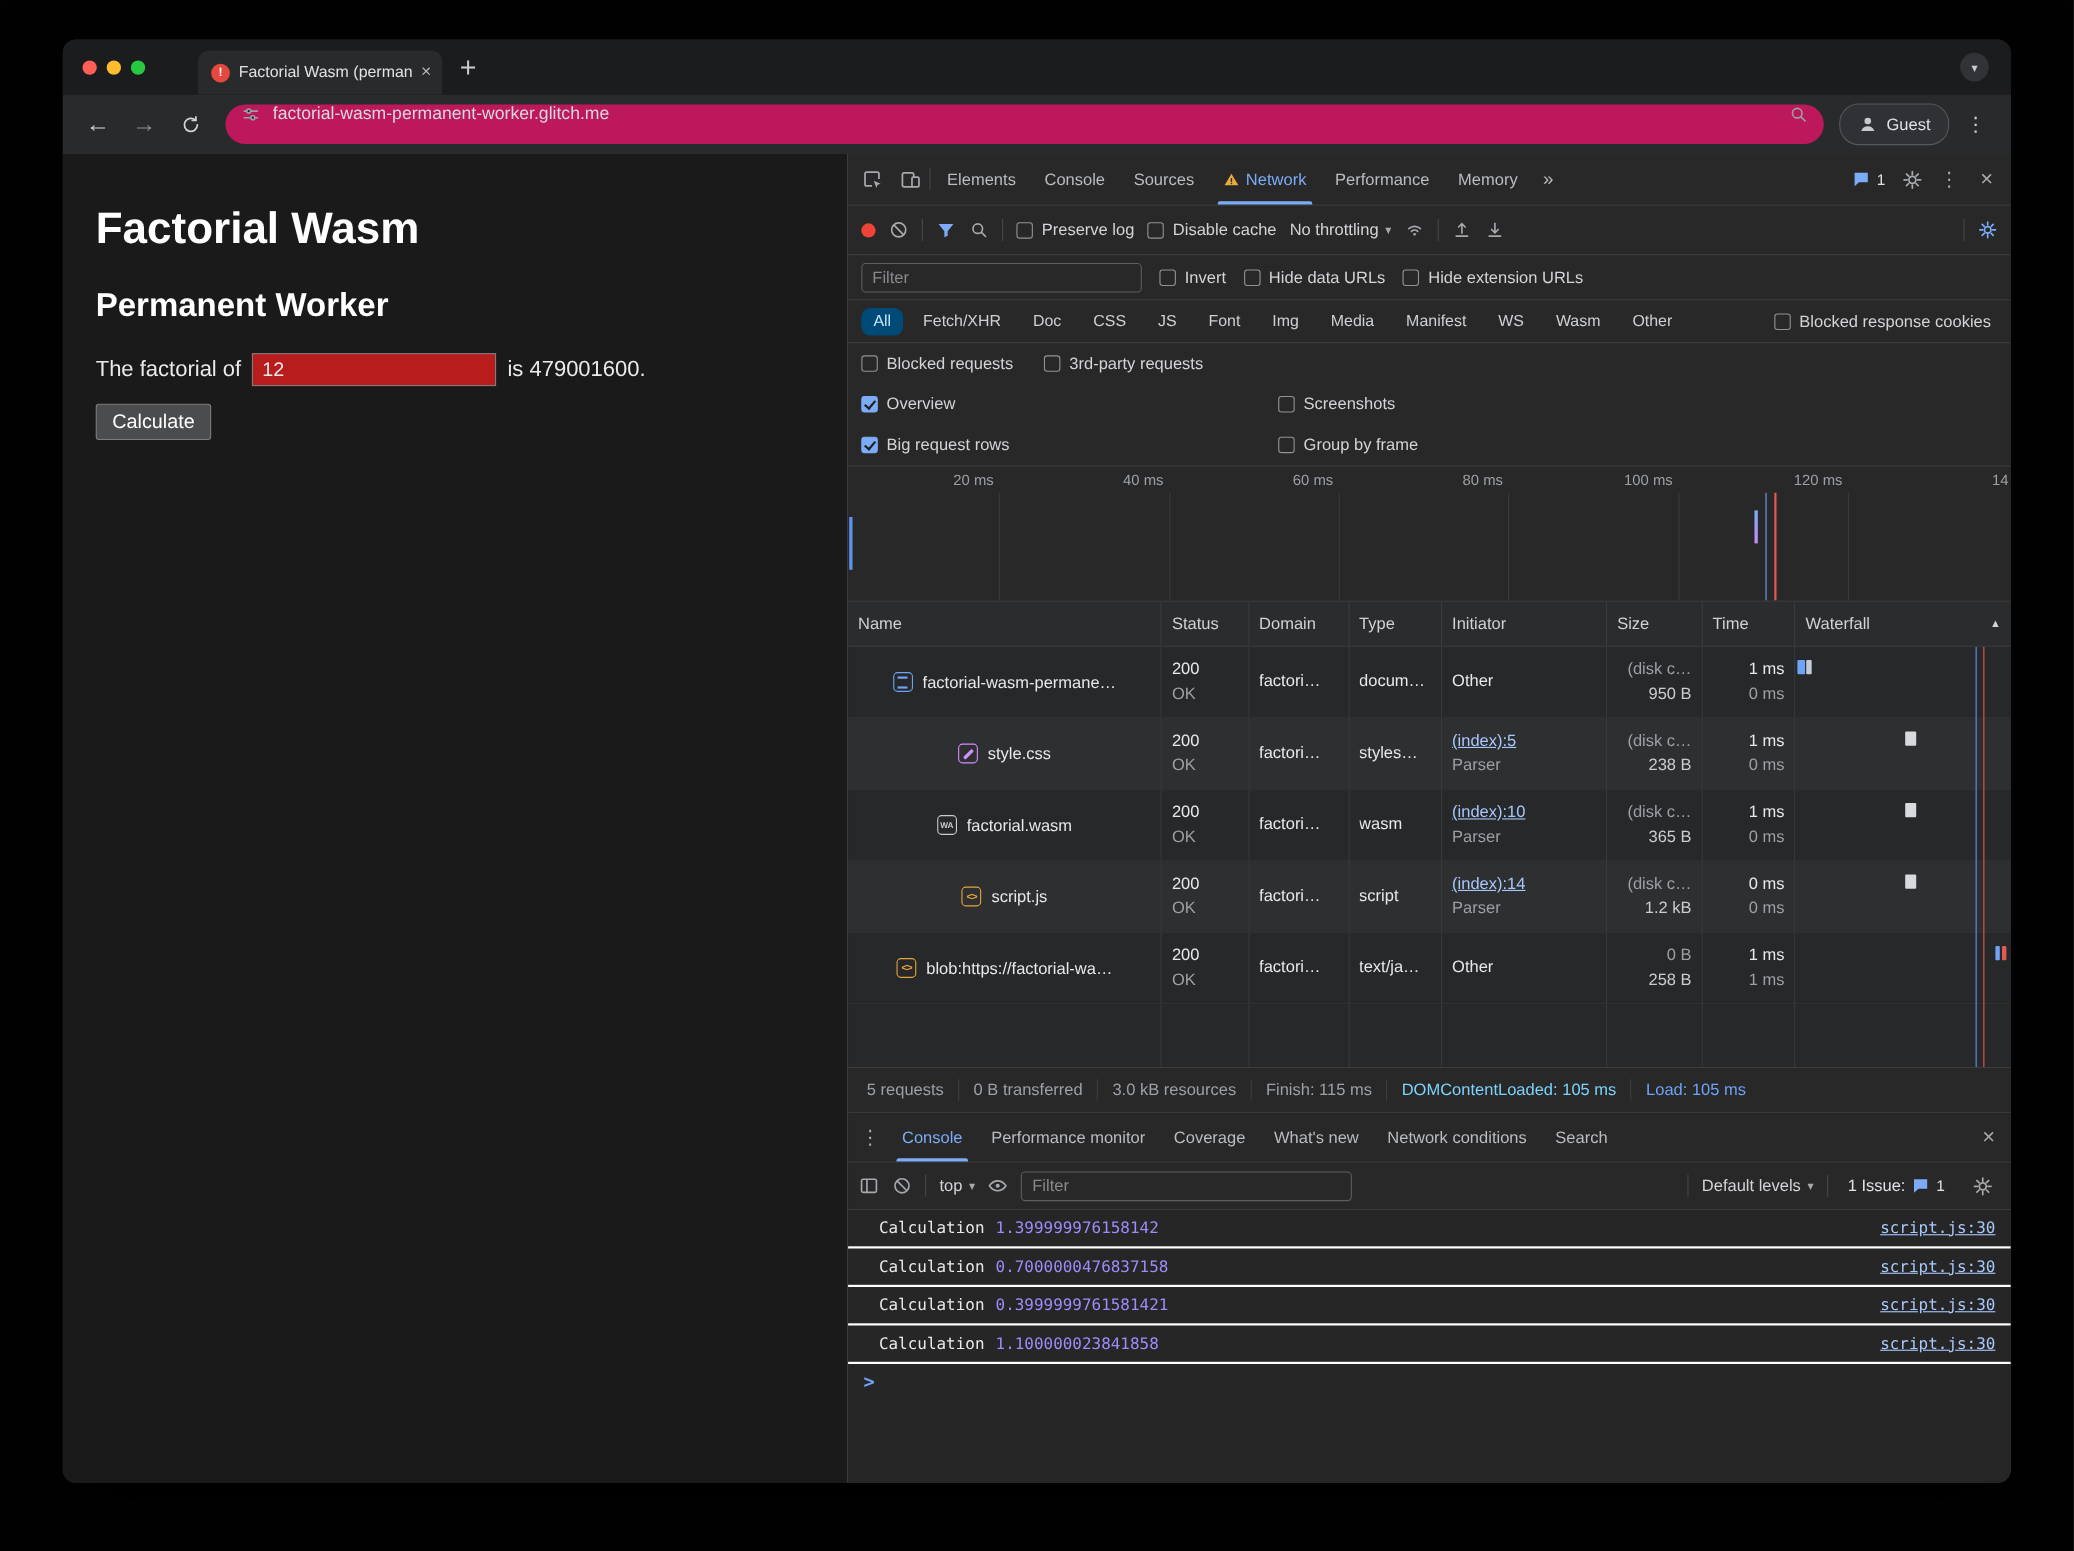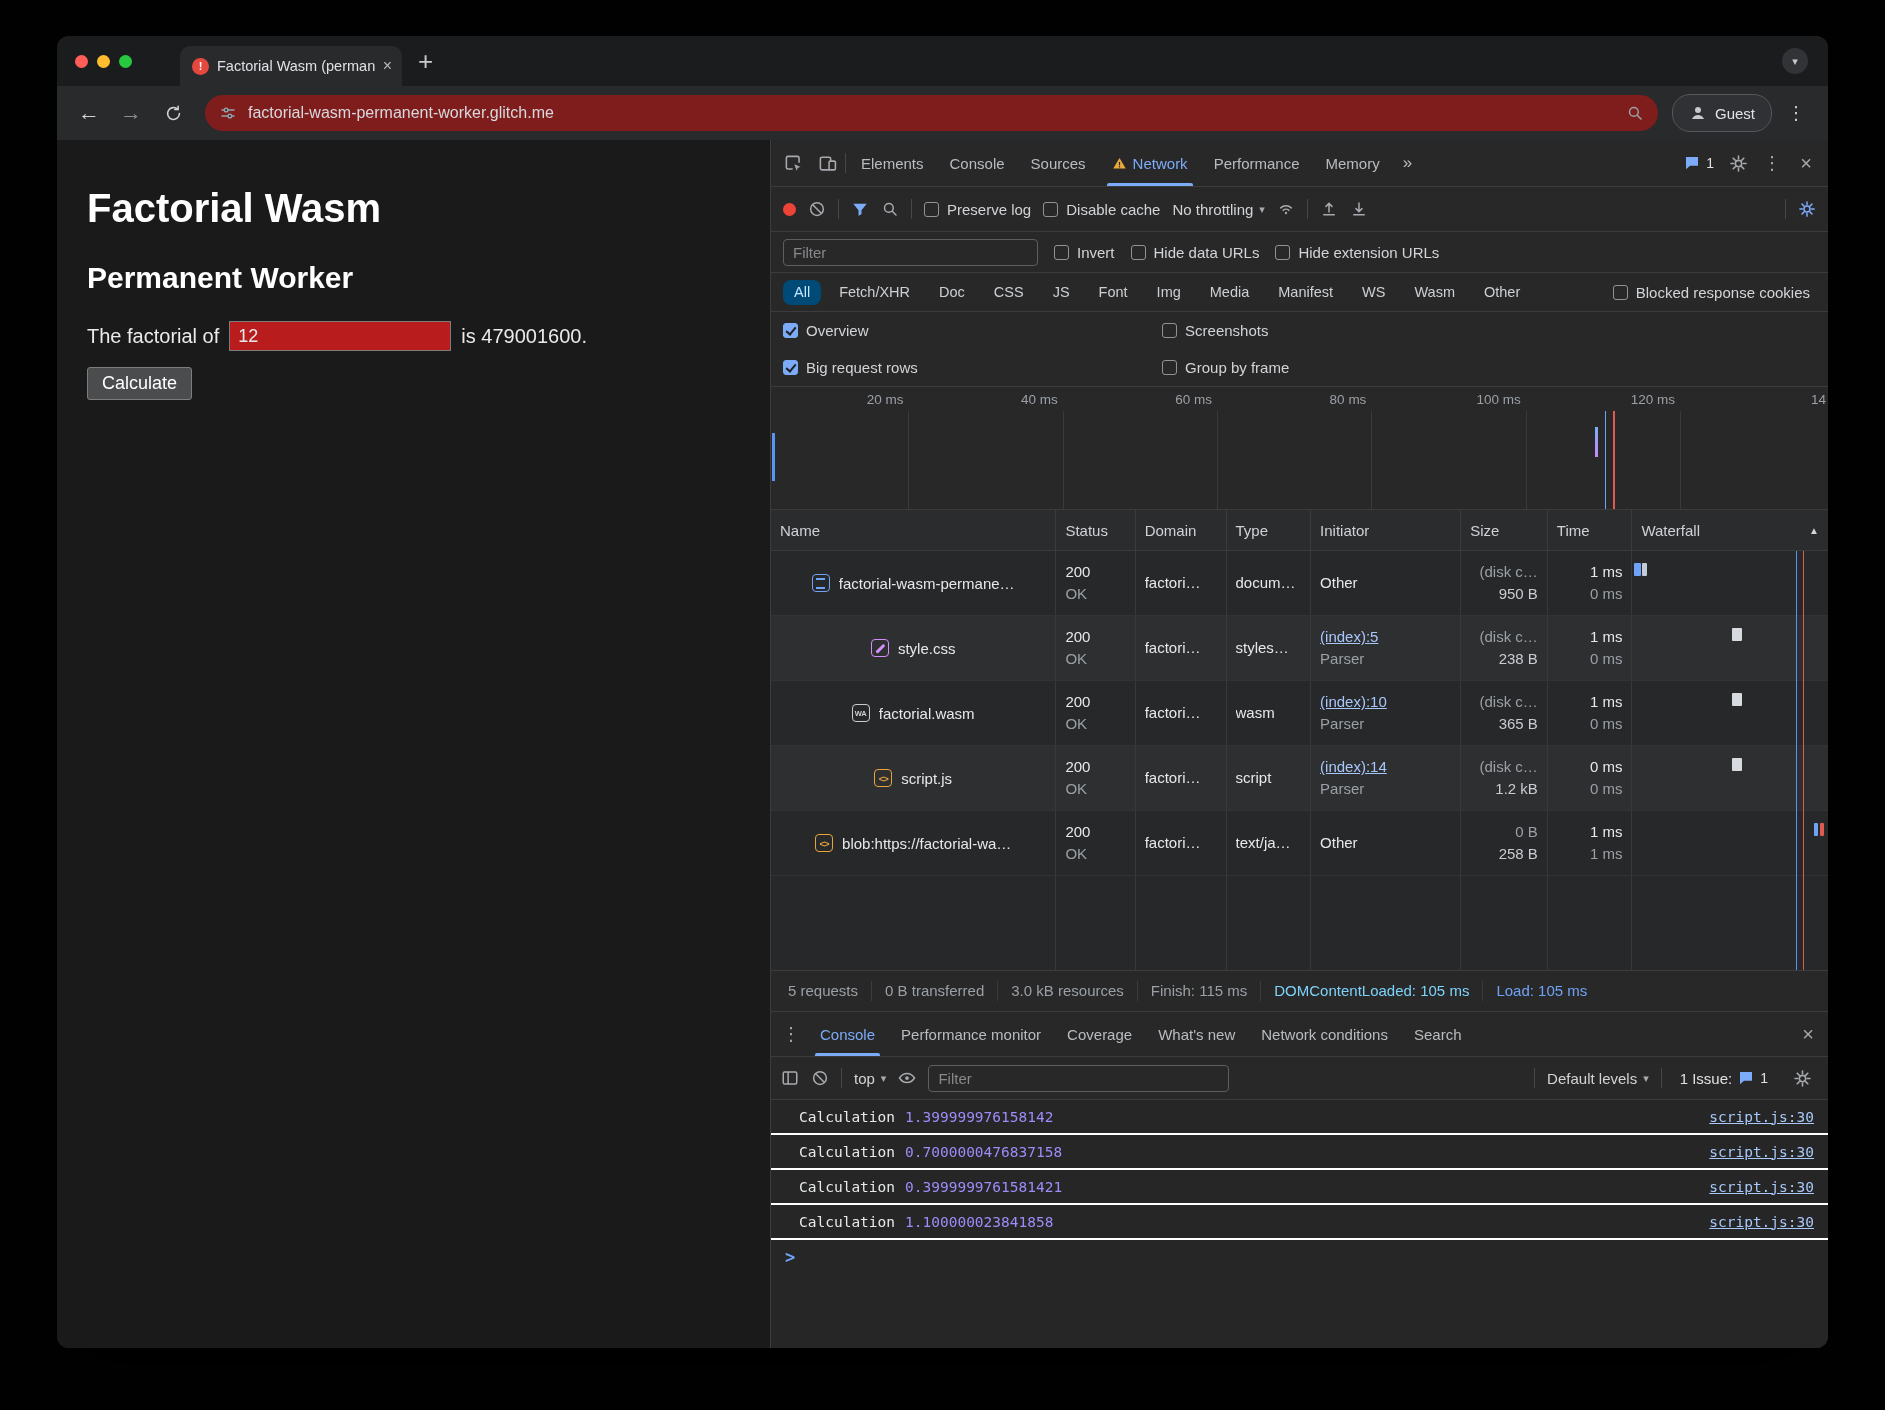--- a/index.html
+++ b/index.html
@@ -24,21 +24,21 @@
   .favicon{width:17px;height:17px;border-radius:50%;background:#e5483f;color:#fff;font-weight:bold;font-size:11px;display:flex;align-items:center;justify-content:center;flex:none;}
   .tab-title{font-size:14.5px;color:#dfe1e5;white-space:nowrap;overflow:hidden;flex:1;}
   .tab-close{color:#b6b9bd;font-size:16px;flex:none;}
   .newtab{color:#c7c9cc;font-size:26px;margin-left:16px;line-height:1;}
   .tabsearch{position:absolute;right:20px;top:12px;width:26px;height:26px;border-radius:50%;background:#323336;color:#c7c9cc;display:flex;align-items:center;justify-content:center;font-size:11px;}
 
   .btoolbar{height:54px;background:#292a2c;display:flex;align-items:center;padding:0 14px;gap:6px;flex:none;}
   .navbtn{width:36px;height:36px;display:flex;align-items:center;justify-content:center;color:#cfd2d6;font-size:22px;border-radius:50%;flex:none;}
   .navbtn.dim{color:#8a8d91;}
   .navbtn svg{width:19px;height:19px;}
-  .addrpill{flex:1;height:36px;background:#7f1d1d;border-radius:18px;display:flex;align-items:center;padding:0 14px;gap:11px;margin:0 8px;min-width:0;}
+  .addrpill{flex:1;height:36px;background:#be185d;border-radius:18px;display:flex;align-items:flex-start;padding:0 14px;gap:11px;margin:0 8px;min-width:0;}
   .addrpill svg{width:18px;height:18px;color:#9aa0a6;flex:none;}
   .url{color:#d7d9dc;font-size:16px;white-space:nowrap;overflow:hidden;flex:1;}
   .guest{height:36px;border:1px solid #55585c;background:#303134;border-radius:18px;display:flex;align-items:center;gap:8px;padding:0 16px;color:#dfe1e5;font-size:15px;flex:none;}
   .guest svg{width:18px;height:18px;color:#c7c9cc;}
 
   .content{display:flex;height:1208px;flex:none;}
 
   
   .page{width:713px;flex:none;background:#1a1a1a;color:#eee;padding:18px 30px;box-sizing:border-box;}
   .page h1{font-size:40px;margin:28px 0 24px;font-weight:bold;color:#fff;}
@@ -377,20 +377,30 @@
               <span class="chip">Wasm</span>
               <span class="chip">Other</span>
             </div>
           <label class="cb">
             <span class="box"></span>
             <span>Blocked response cookies</span>
           </label>
         </div>
 
         <div class="optrows" id="optrows">
+            <div class="optrow">
+              <label class="cb ">
+                <span class="box"></span>
+                <span>Blocked requests</span>
+              </label>
+              <label class="cb flow2">
+                <span class="box"></span>
+                <span>3rd-party requests</span>
+              </label>
+            </div>
             <div class="optrow">
               <label class="cb ">
                 <span class="box on"></span>
                 <span>Overview</span>
               </label>
               <label class="cb pos2">
                 <span class="box"></span>
                 <span>Screenshots</span>
               </label>
             </div>

